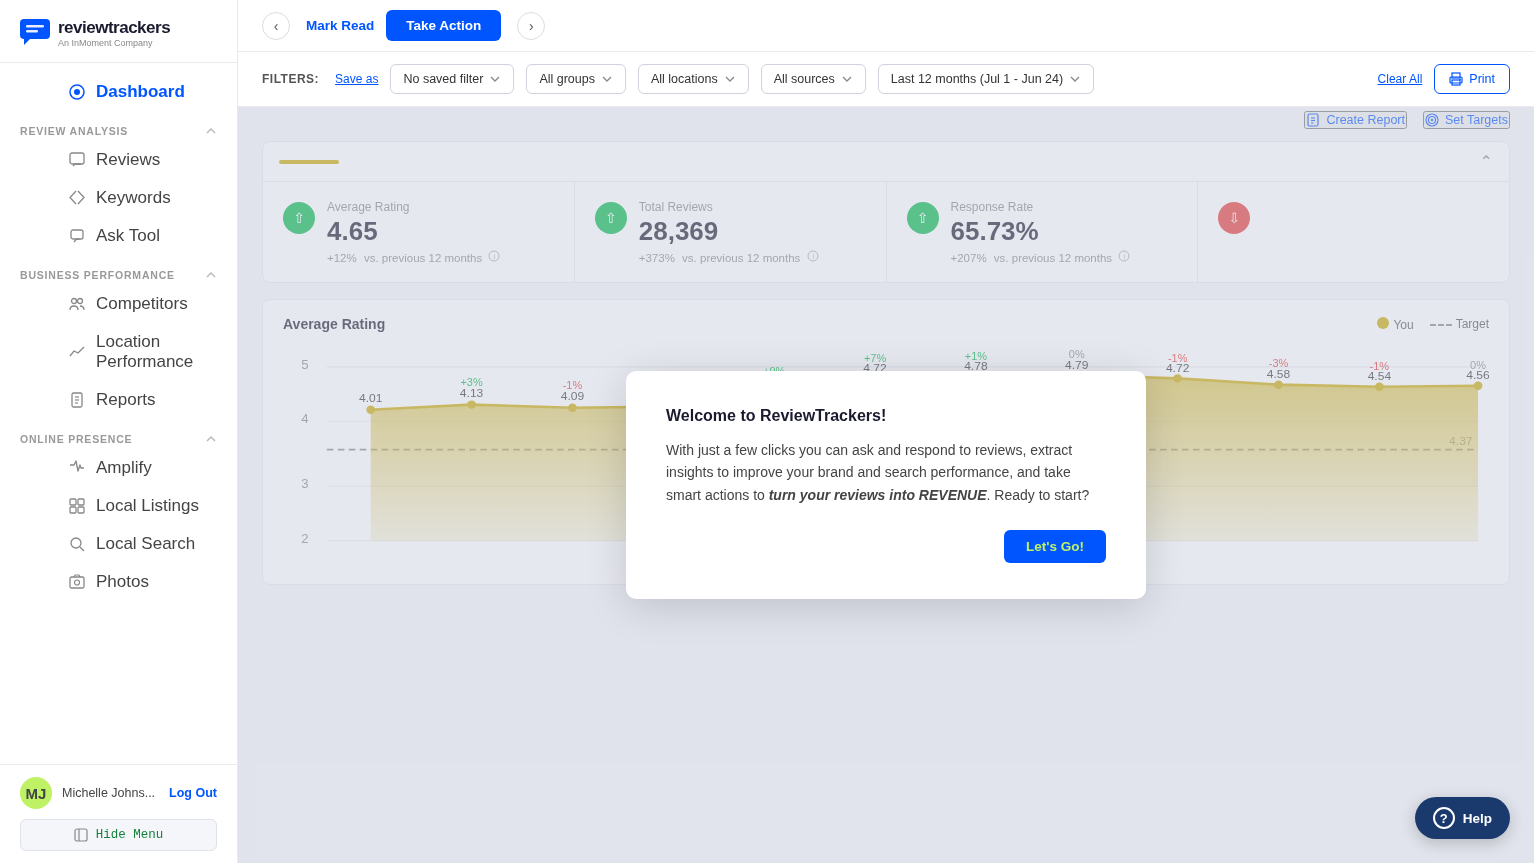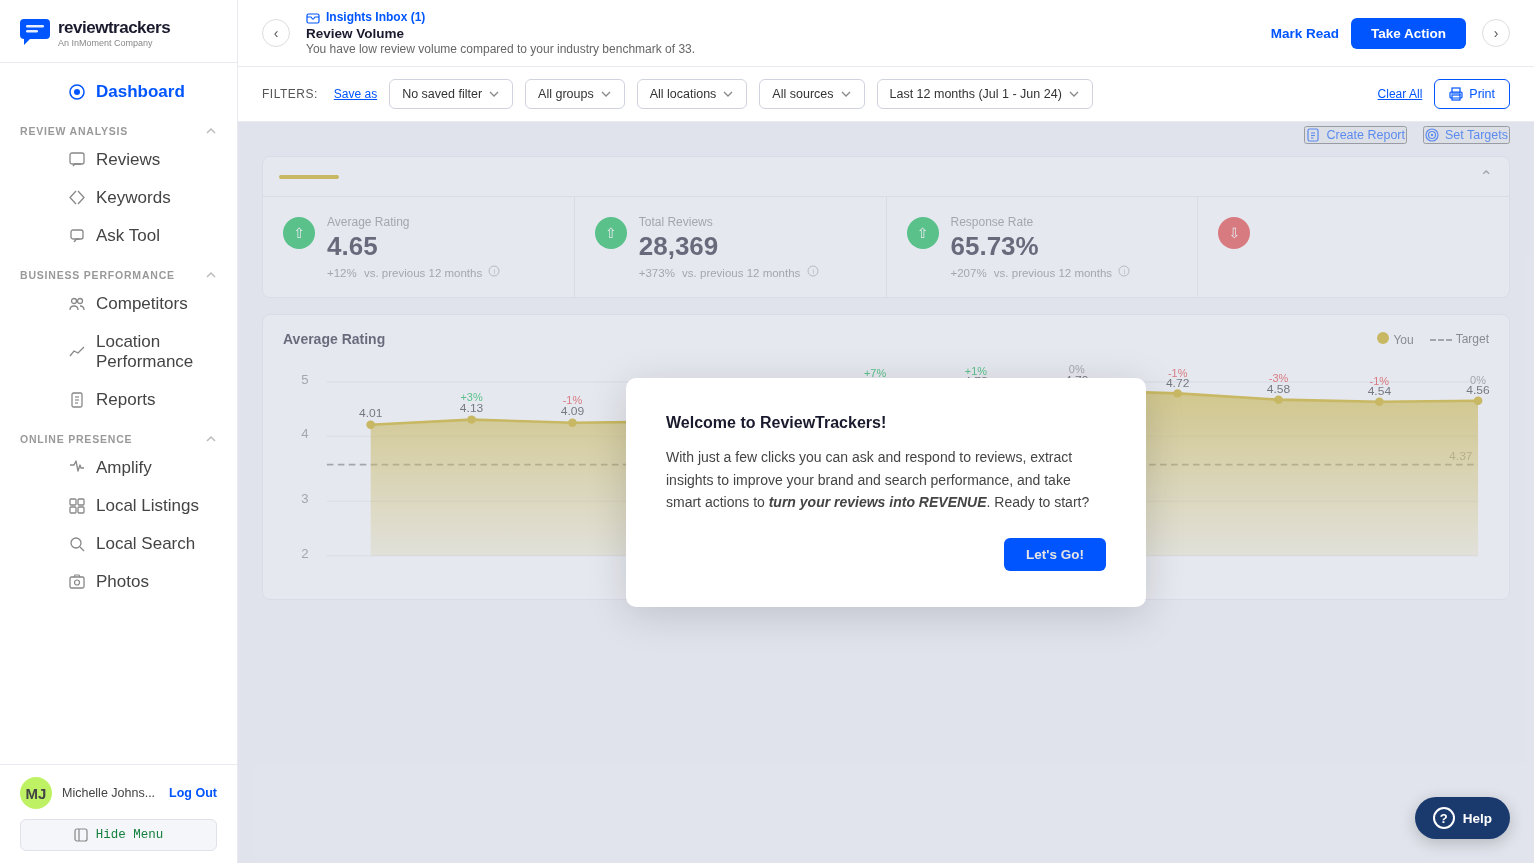--- a/index.html
+++ b/index.html
@@ -77,21 +77,21 @@
     .mark-read-btn { font-size: 13.5px; color: #0055ff; font-weight: 600; cursor: pointer; background: none; border: none; }
     .take-action-btn { background: #0055ff; color: #fff; font-size: 13.5px; font-weight: 600; padding: 8px 20px; border-radius: 6px; border: none; cursor: pointer; }
 
     
     .filters-bar {
       background: #fff;
       padding: 12px 24px;
       display: flex; align-items: center; gap: 12px;
       border-bottom: 1px solid #e8eaf0;
     }
-    .filters-label { font-size: 12px; font-weight: 400; color: #555; text-transform: uppercase; letter-spacing: 0.5px; margin-right: 4px; }
+    .filters-label { font-size: 12px; font-weight: 700; color: #555; text-transform: uppercase; letter-spacing: 0.5px; margin-right: 4px; }
     .filter-link { font-size: 12px; color: #0055ff; cursor: pointer; text-decoration: underline; }
     .filter-select {
       display: flex; align-items: center; gap: 6px;
       border: 1px solid #d0d3de; border-radius: 6px;
       padding: 7px 12px; background: #fff; cursor: pointer;
       font-size: 12.5px; color: #333; white-space: nowrap;
     }
     .filter-select svg { color: #888; }
     .filters-spacer { flex: 1; }
     .clear-all-btn { font-size: 12px; color: #0055ff; cursor: pointer; text-decoration: underline; }
@@ -182,21 +182,21 @@
       padding: 36px 40px;
       max-width: 520px;
       width: 90%;
       box-shadow: 0 8px 40px rgba(0,0,0,0.15);
     }
     .modal-title { font-size: 16px; font-weight: 700; color: #1a1a2e; margin-bottom: 14px; }
     .modal-body { font-size: 14px; color: #444; line-height: 1.6; margin-bottom: 24px; }
     .modal-body em { font-style: italic; font-weight: 600; }
     .modal-footer { display: flex; justify-content: flex-end; }
     .lets-go-btn {
-      background: #0055ff; color: #e5e5e5; font-size: 13.5px; font-weight: 600;
+      background: #0055ff; color: #bef264; font-size: 13.5px; font-weight: 600;
       padding: 9px 22px; border-radius: 6px; border: none; cursor: pointer;
     }
 
     
     .help-btn {
       position: fixed; bottom: 24px; right: 24px;
       background: #1a3a6e; color: #fff;
       border-radius: 24px; padding: 10px 18px;
       display: flex; align-items: center; gap: 8px;
       font-size: 13.5px; font-weight: 600; cursor: pointer;
@@ -372,31 +372,20 @@
         </svg>
       <span>Hide Menu</span>
     </button>
   </div>
 </nav>
 
 <div class="main">
 
   <div class="notification-bar">
     <button class="notif-nav-btn">‹</button>
-    <div class="notif-content">
-      <div class="notif-inbox">
-        <svg width="14" height="14" viewBox="0 0 14 14" fill="none">
-            <rect x="1" y="4" width="12" height="9" rx="1.5" stroke="#0055ff" stroke-width="1.2"></rect>
-            <path d="M1 7h4l1.5 2h1L9 7h4" stroke="#0055ff" stroke-width="1.2"></path>
-          </svg>
-        <span>Insights Inbox (1)</span>
-      </div>
-      <div class="notif-title">Review Volume</div>
-      <div class="notif-desc">You have low review volume compared to your industry benchmark of 33.</div>
-    </div>
     <div class="notif-actions">
       <button class="mark-read-btn">Mark Read</button>
       <button class="take-action-btn">Take Action</button>
     </div>
     <button class="notif-nav-btn">›</button>
   </div>
 
   <div class="filters-bar">
     <span class="filters-label">FILTERS:</span>
     <span class="filter-link">Save as</span>

